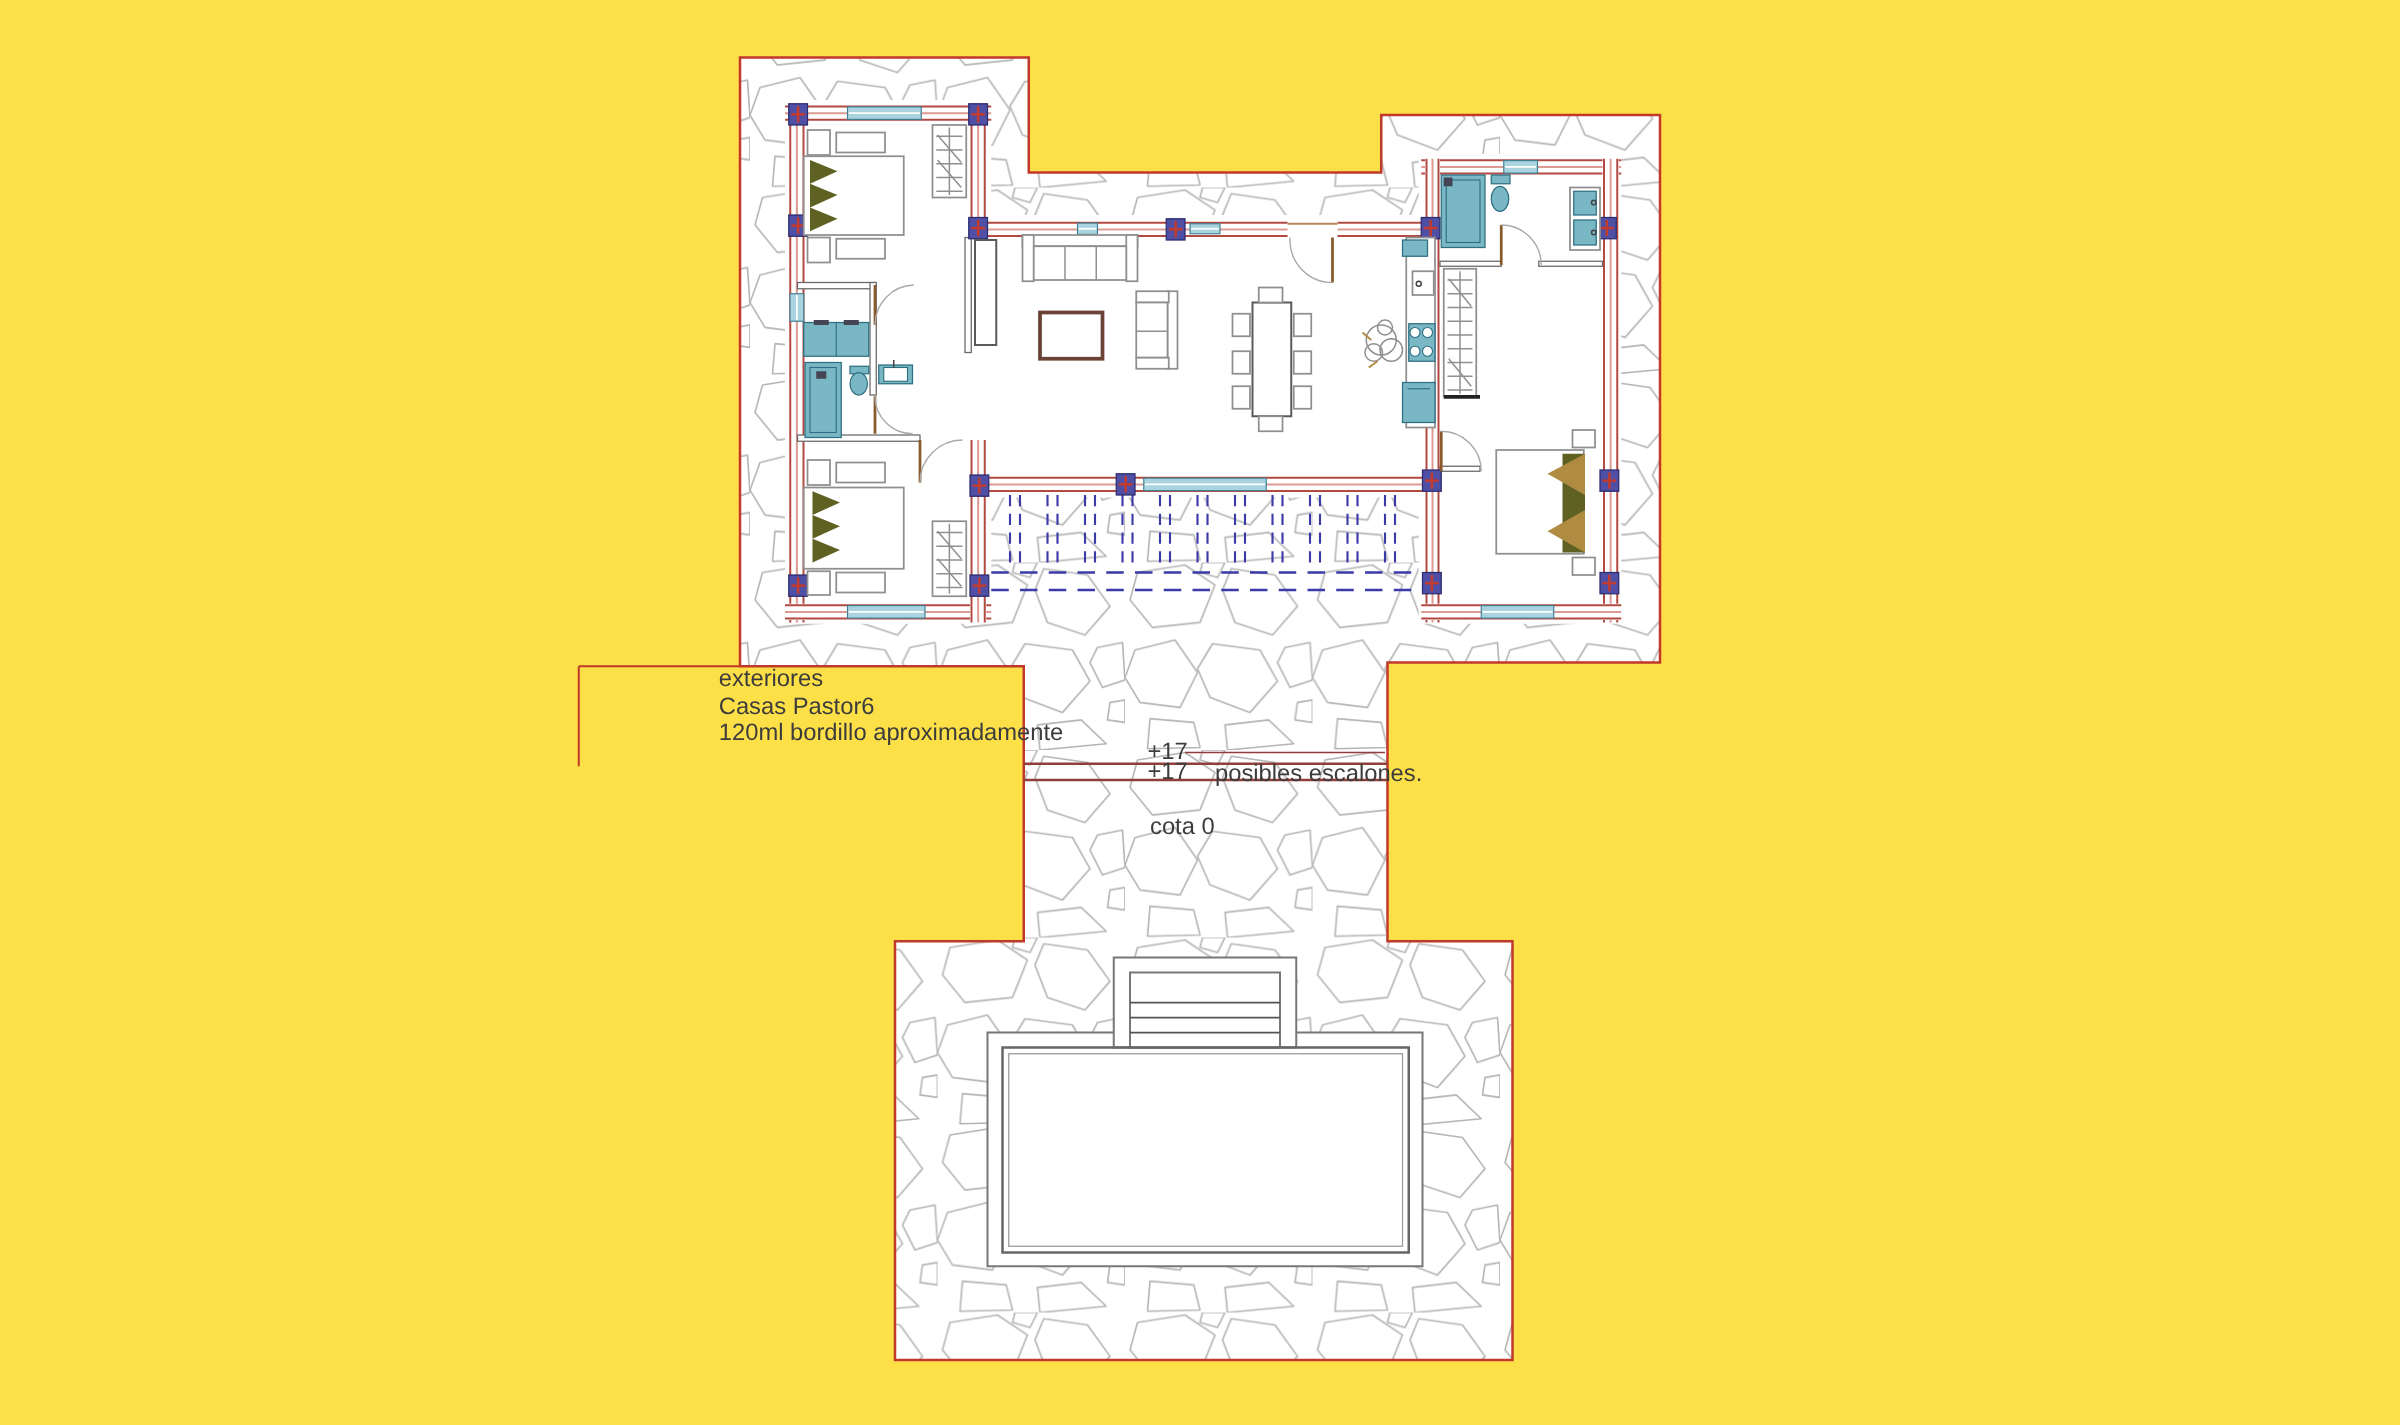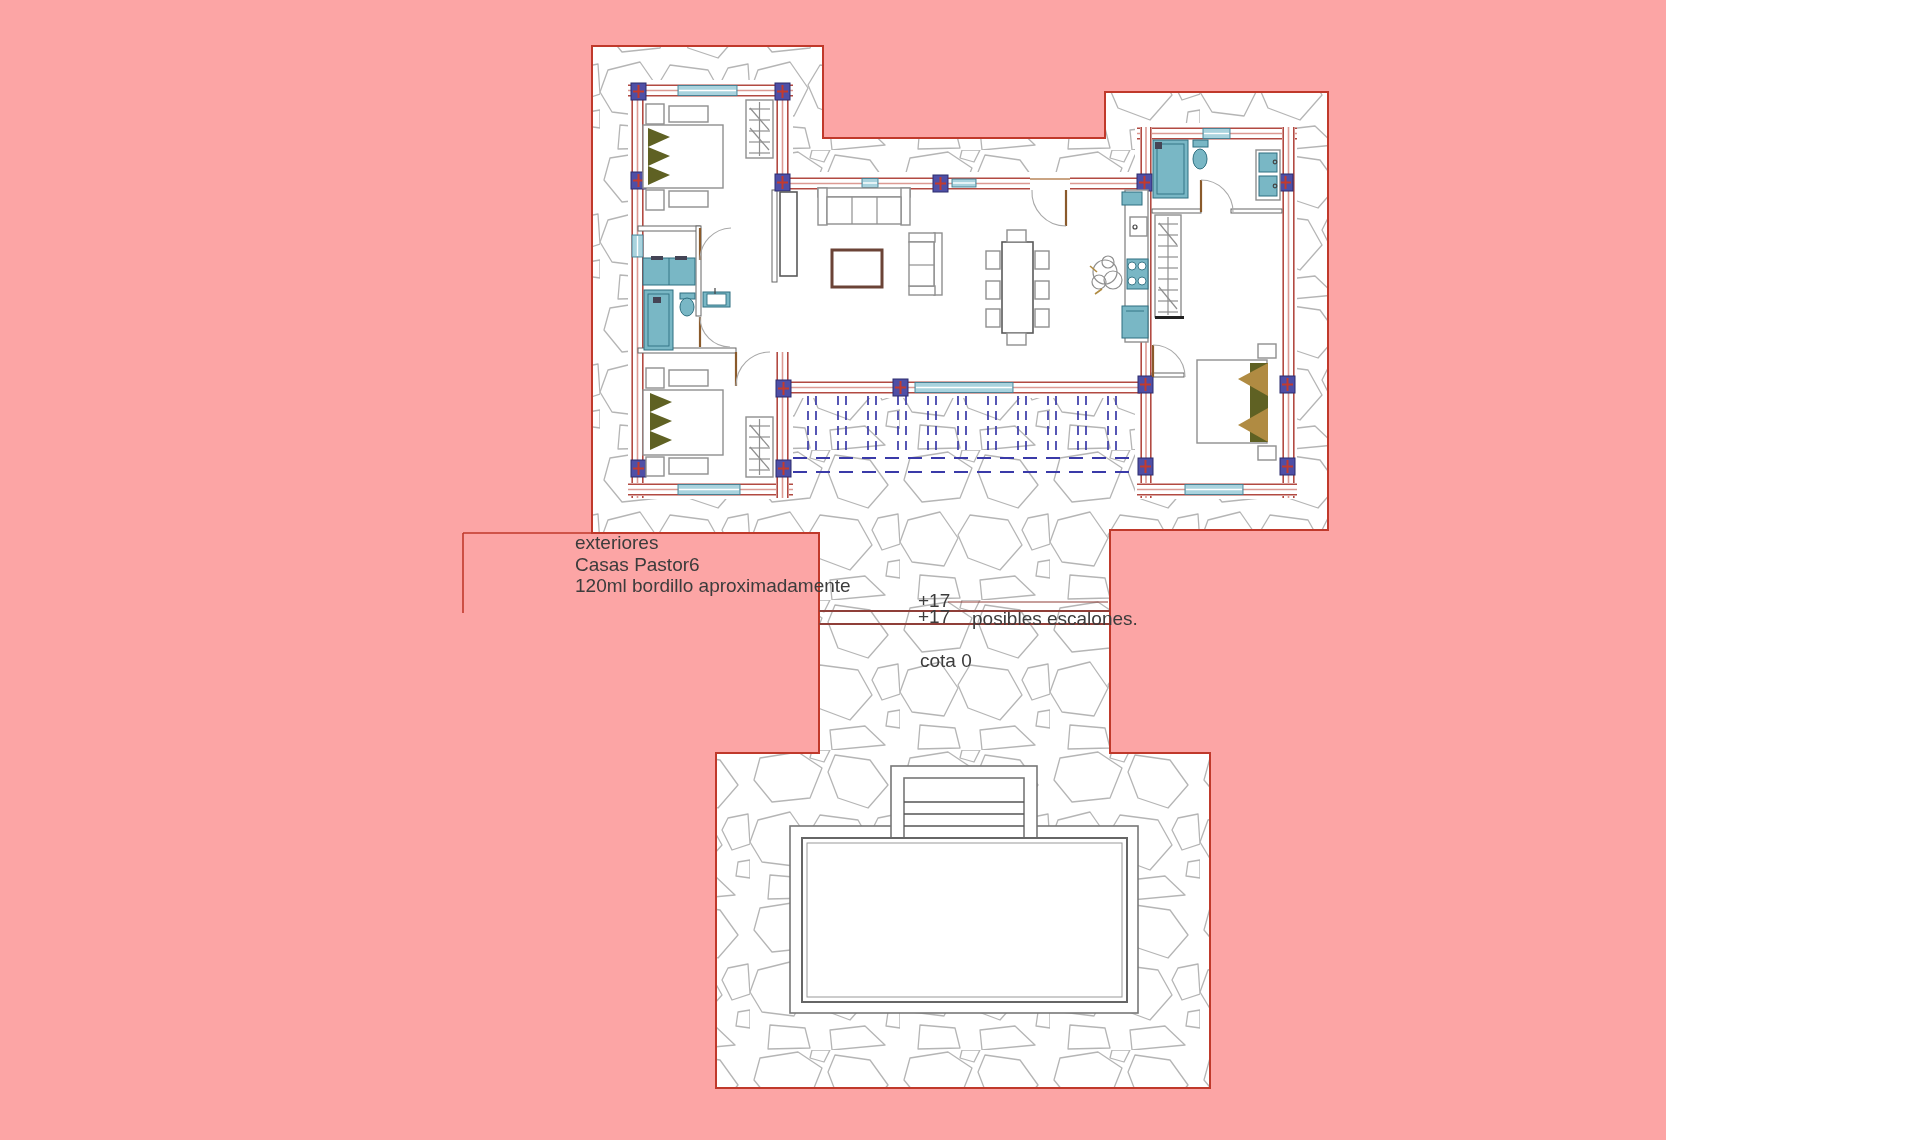--- a/index.html
+++ b/index.html
@@ -1,16 +1,16 @@
 <!DOCTYPE html>
 <html style="--boundary-red: #c0392b; --wall-red: #b24a42; --wall-pink: #dc9a93; --column-blue: #4f4fa6; --column-border: #2c2c6e; --column-cross: #c23b2e; --stone-gray: #b5b5b5; --pergola-blue: #3a3aa8; --fixture-teal: #79b7c5; --fixture-teal-dark: #2e6f80; --window-teal: #a9d3de; --window-teal-border: #3f7f93; --bed-olive: #5f6123; --bed-tan: #b08b42; --table-brown: #6b4336; --door-brown: #8a5a2b; --furniture-gray: #8f8f8f; --step-red: #8f3f39; --text-dark: #3c3c3c; --pool-gray: #777777;"><head>
 <meta charset="utf-8">
 <style>
   html,body{margin:0;padding:0;background:#fff;}
-  .stage{position:relative;width:1666px;height:1140px;background:#fca5a5;overflow:hidden;
+  .stage{position:relative;width:1920px;height:1140px;background:#fde047;overflow:hidden;
          font-family:"Liberation Sans",sans-serif;text-decoration:underline;}
   svg{display:block;}
   .fw{fill:#fff;stroke:none}
   .sg{fill:#fff;stroke:var(--furniture-gray);stroke-width:1.4}
   .sg2{fill:#fff;stroke:#5a5a5a;stroke-width:1.6}
   .sgn{fill:none;stroke:var(--furniture-gray);stroke-width:1.2}
   .sgp{fill:#fff;stroke:var(--pool-gray);stroke-width:1.6}
   .teal{fill:var(--fixture-teal);stroke:var(--fixture-teal-dark);stroke-width:1}
   .tealIn{fill:none;stroke:var(--fixture-teal-dark);stroke-width:.9}
   .whiteIn{fill:#fff;stroke:var(--fixture-teal-dark);stroke-width:.9}

